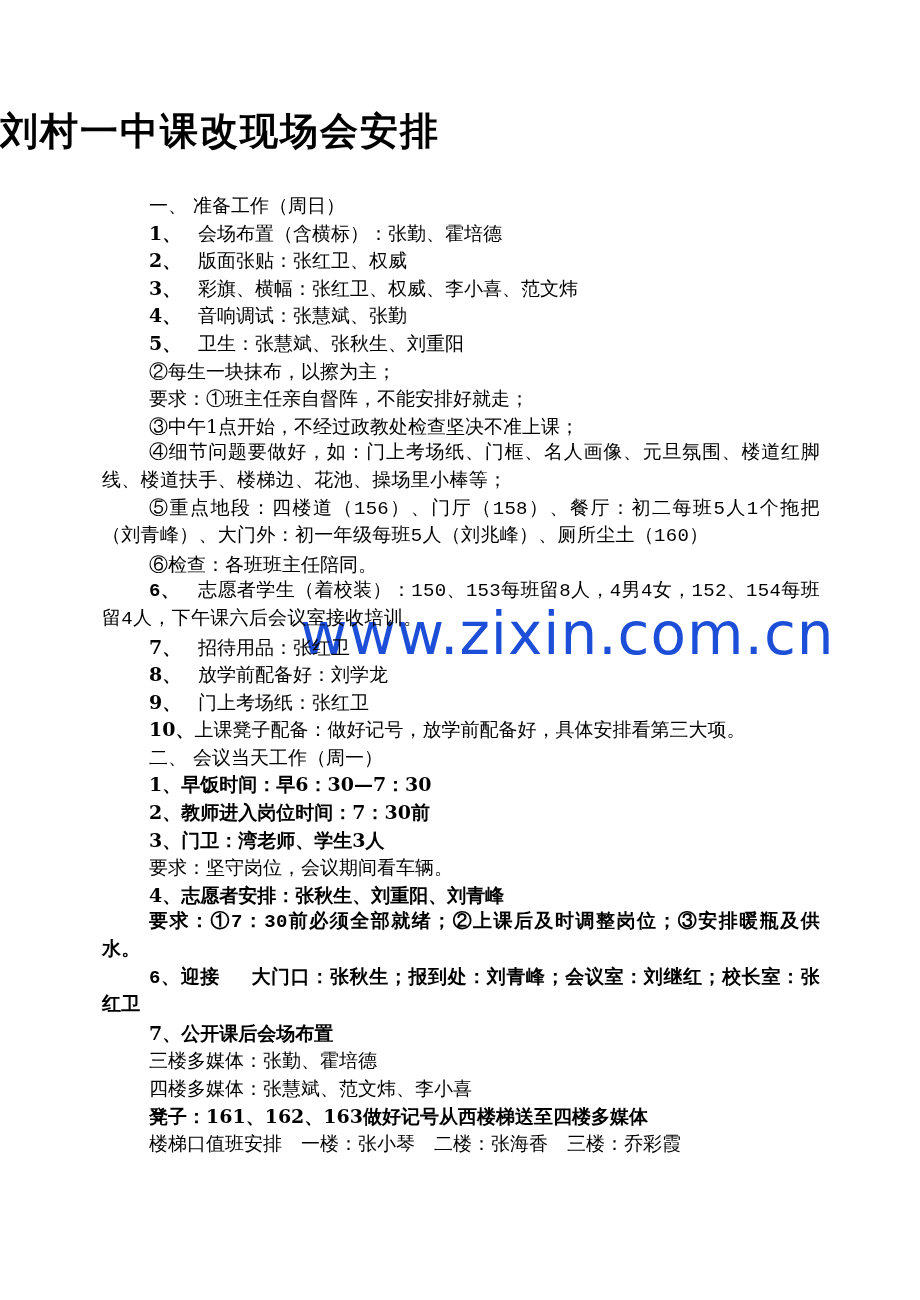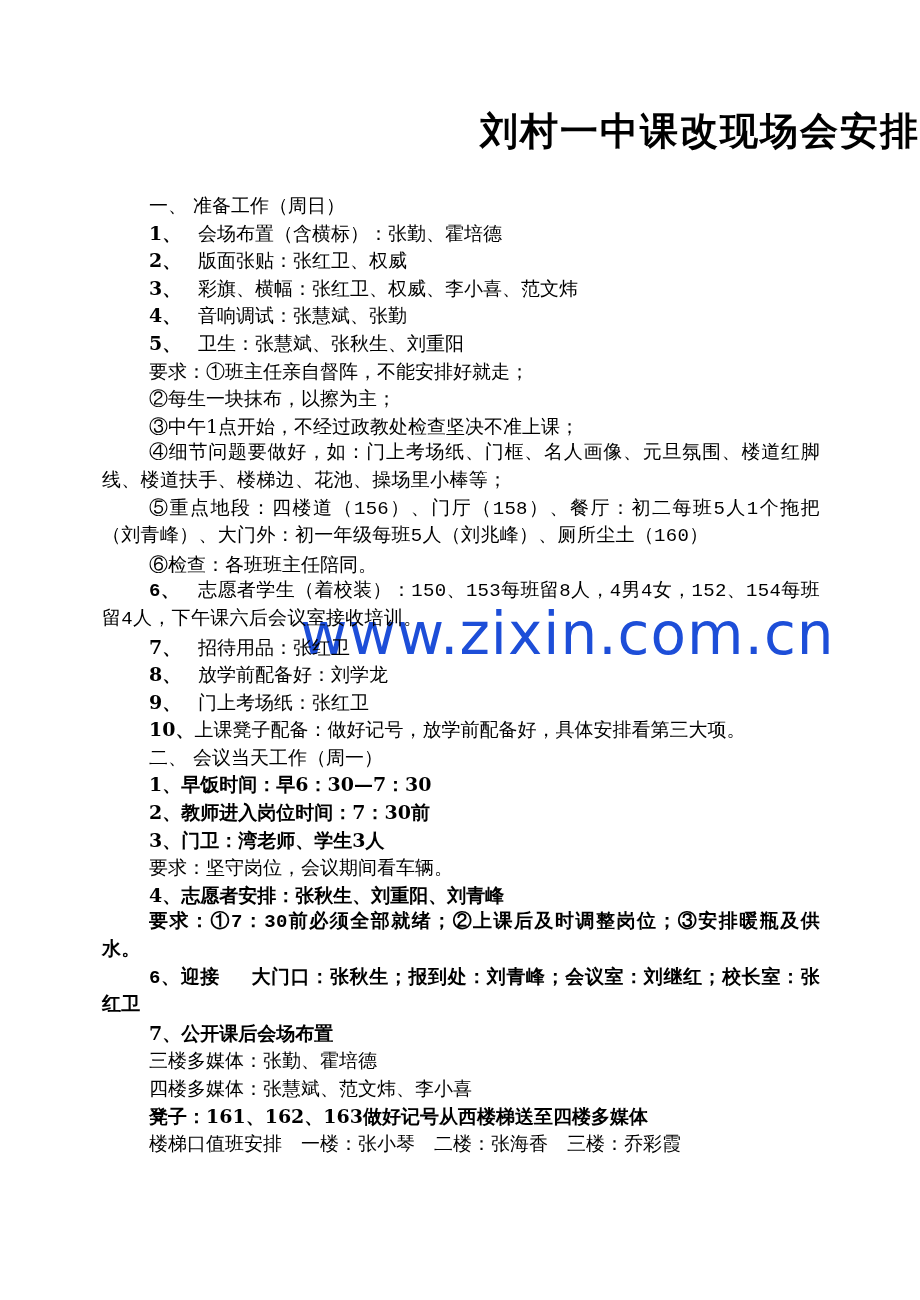--- a/index.html
+++ b/index.html
@@ -3,21 +3,21 @@
 <meta charset="utf-8">
 <style>
   html, body { margin: 0; padding: 0; background: #ffffff; }
   body {
     width: 920px; height: 1300px; position: relative; overflow: hidden;
     font-family: "DejaVu Serif", "Liberation Serif", serif;
     color: #000;
   }
   .title {
     position: absolute; left: 0; top: 106px; width: 920px;
-    text-align: right;
+    text-align: left;
     font-family: "DejaVu Sans", "Liberation Sans", sans-serif;
     font-weight: bold; font-size: 38px; letter-spacing: 2px;
   }
   .body {
     position: absolute; left: 102px; top: 192px; width: 718px;
     font-size: 19px; line-height: 27.6px;
   }
   .line { white-space: nowrap; height: 27.6px; }
   .ind { padding-left: 47px; }
   .wrap { white-space: normal; height: auto; text-indent: 47px; text-align: justify; text-align-last: left; letter-spacing: 0.3px; font-family: Liberation Mono, monospace; }
@@ -41,22 +41,22 @@
 
 <div class="body">
   <div class="line ind">一、 准备工作（周日）</div>
 
   <div class="line ind"><span class="num n1">1、</span><span>会场布置（含横标）：张勤、霍培德</span></div>
   <div class="line ind"><span class="num n1">2、</span><span>版面张贴：张红卫、权威</span></div>
   <div class="line ind"><span class="num n1">3、</span><span>彩旗、横幅：张红卫、权威、李小喜、范文炜</span></div>
   <div class="line ind"><span class="num n1">4、</span><span>音响调试：张慧斌、张勤</span></div>
   <div class="line ind"><span class="num n1">5、</span><span>卫生：张慧斌、张秋生、刘重阳</span></div>
 
+  <div class="line ind">②每生一块抹布，以擦为主；</div>
   <div class="line ind">要求：①班主任亲自督阵，不能安排好就走；</div>
-  <div class="line ind">②每生一块抹布，以擦为主；</div>
   <div class="line ind">③中午1点开始，不经过政教处检查坚决不准上课；</div>
   <div class="wrap">④细节问题要做好，如：门上考场纸、门框、名人画像、元旦氛围、楼道红脚线、楼道扶手、楼梯边、花池、操场里小棒等；</div>
   <div class="wrap">⑤重点地段：四楼道（156）、门厅（158）、餐厅：初二每班5人1个拖把（刘青峰）、大门外：初一年级每班5人（刘兆峰）、厕所尘土（160）</div>
   <div class="line ind">⑥检查：各班班主任陪同。</div>
 
   <div class="wrap"><span class="num n1" style="text-indent:0">6、</span><span>志愿者学生（着校装）：150、153每班留8人，4男4女，152、154每班留4人，下午课六后会议室接收培训。</span></div>
   <div class="line ind"><span class="num n1">7、</span><span>招待用品：张红卫</span></div>
   <div class="line ind"><span class="num n1">8、</span><span>放学前配备好：刘学龙</span></div>
   <div class="line ind"><span class="num n1">9、</span><span>门上考场纸：张红卫</span></div>
   <div class="line ind"><span class="num">10、</span><span>上课凳子配备：做好记号，放学前配备好，具体安排看第三大项。</span></div>

